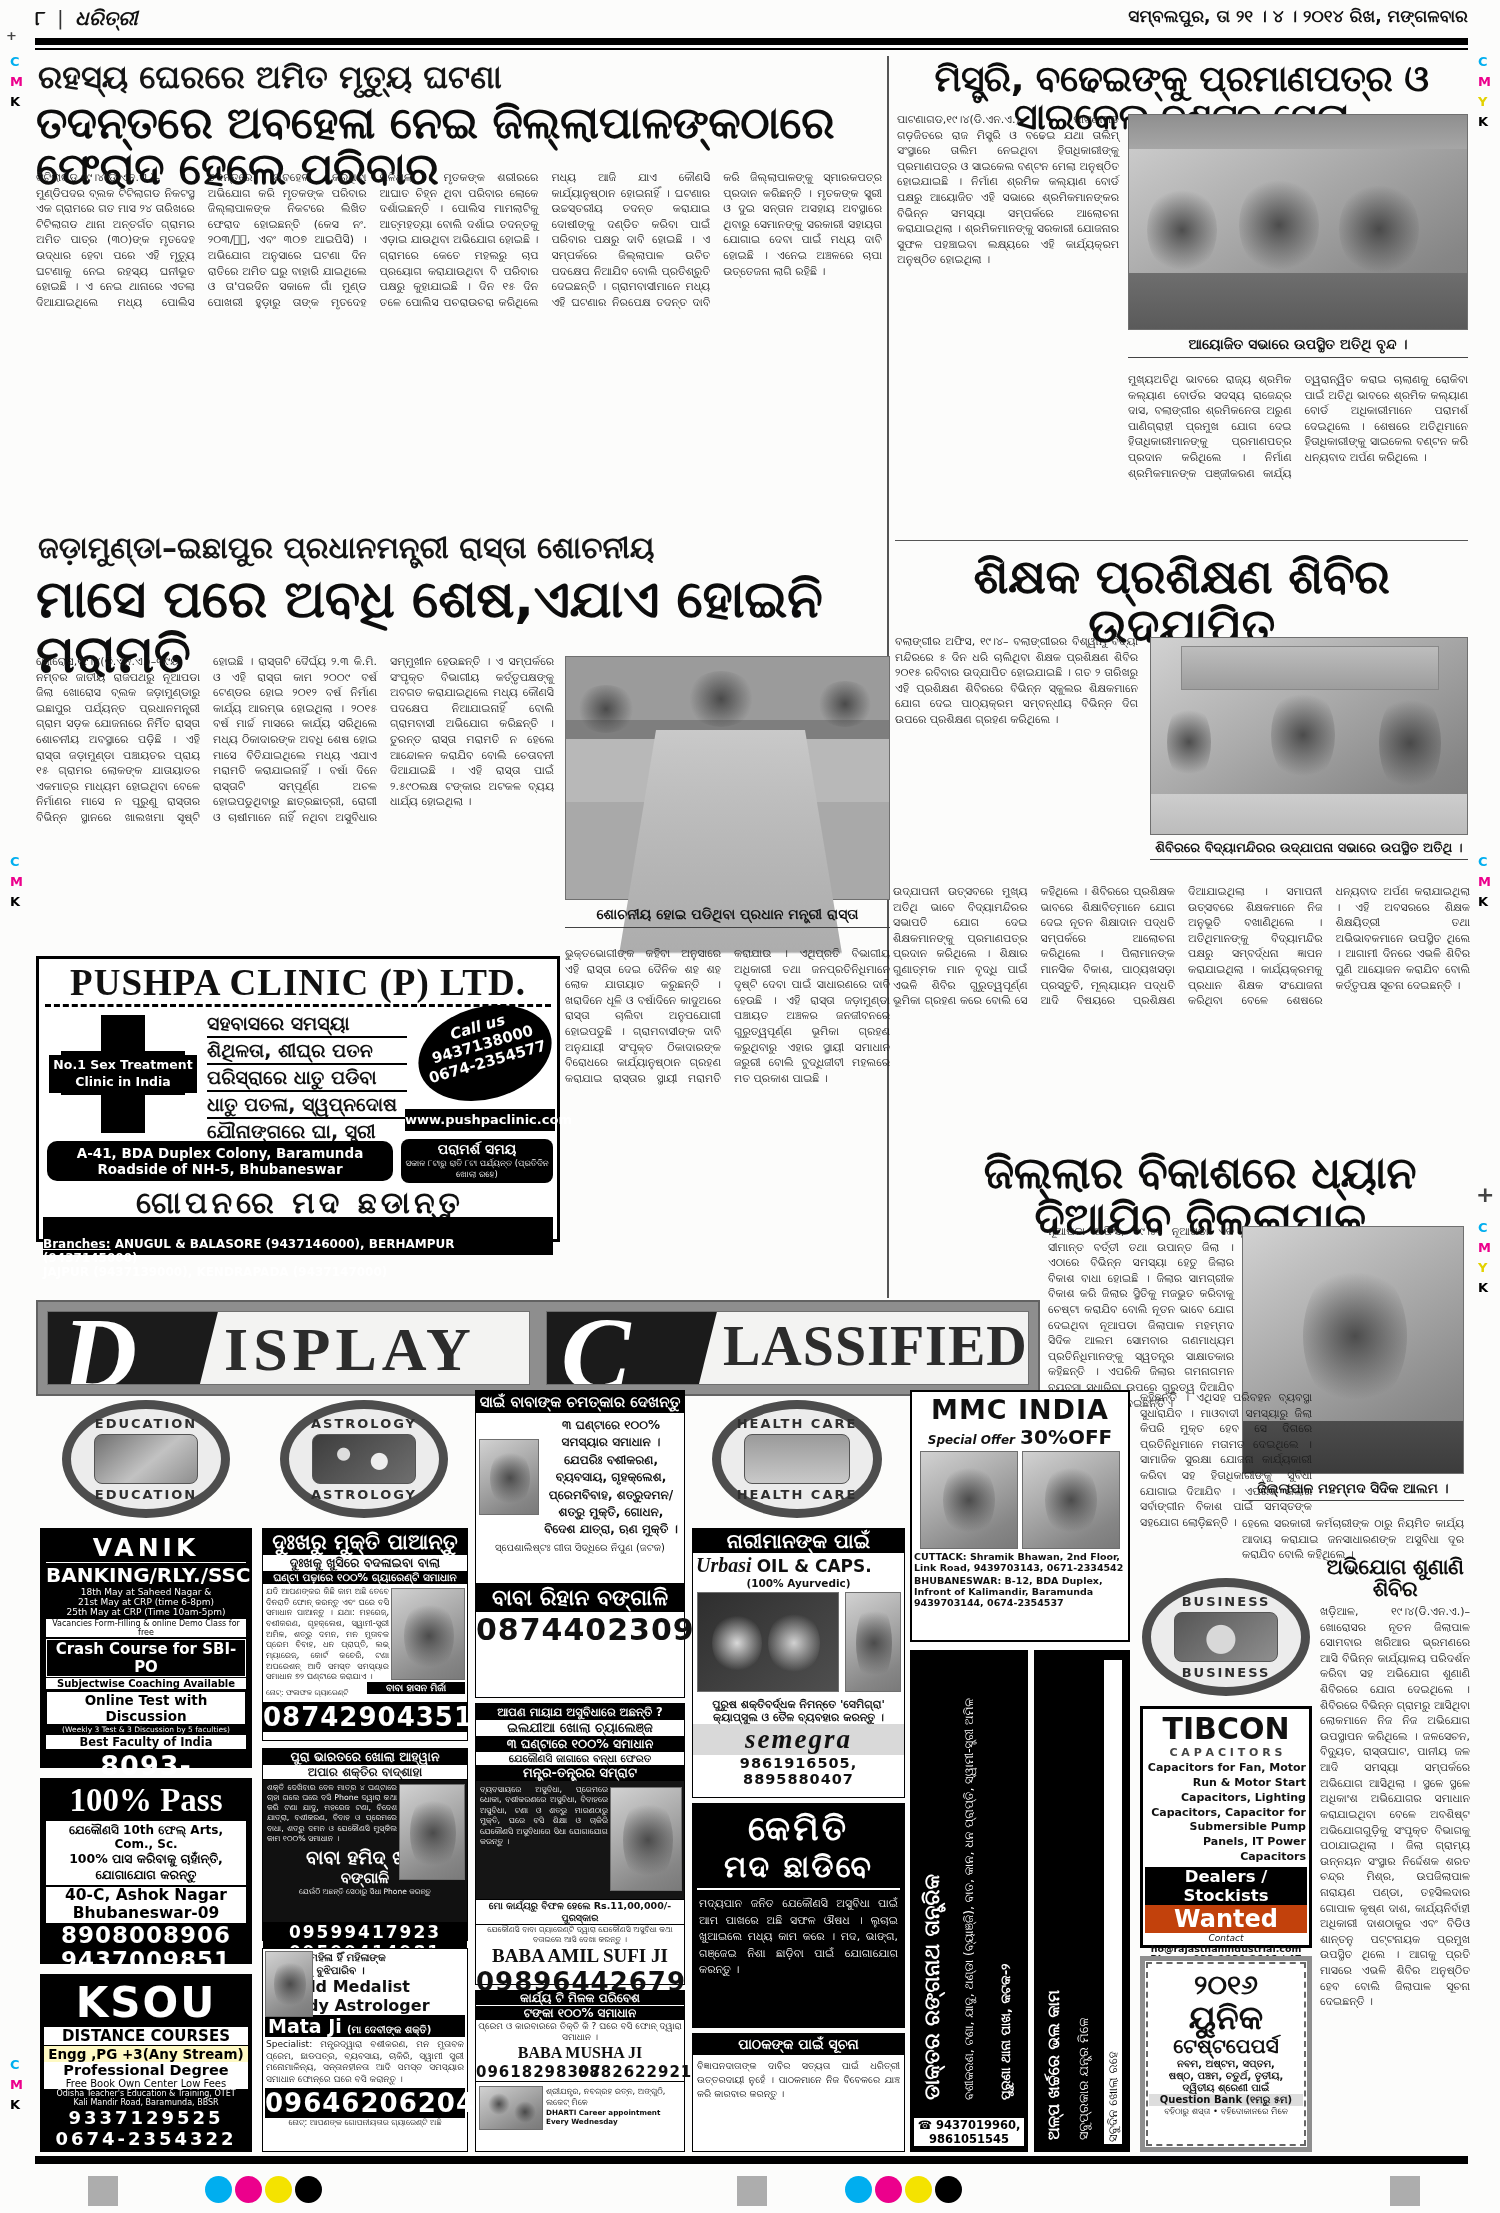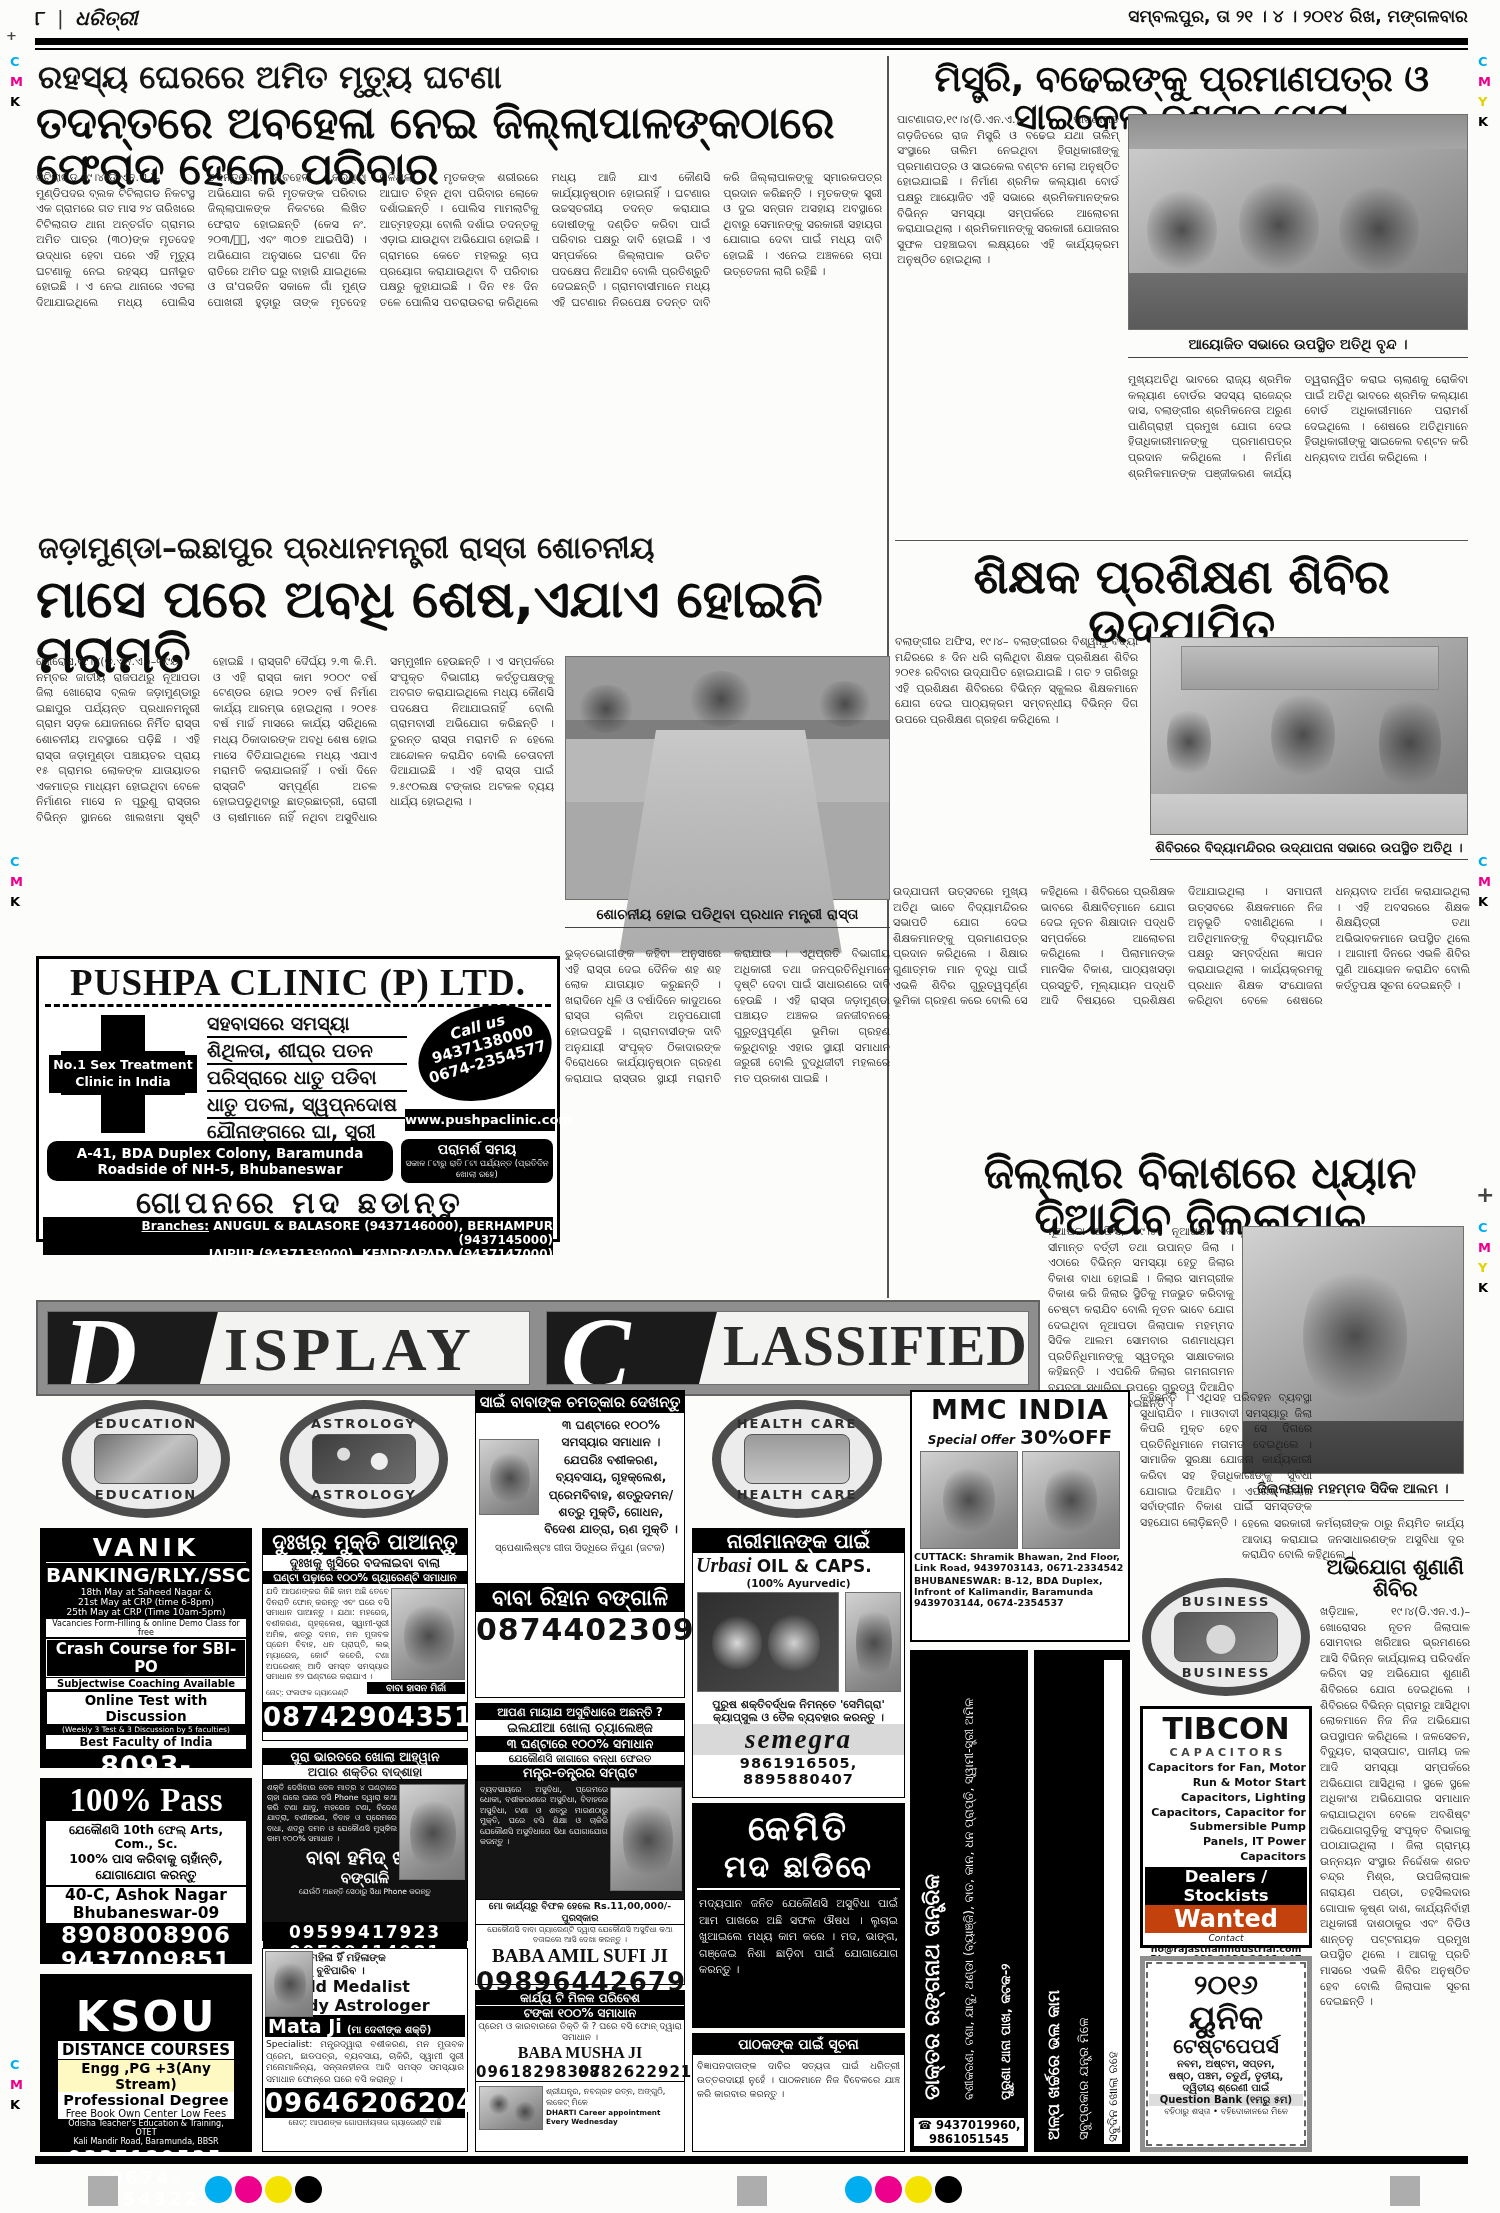--- a/index.html
+++ b/index.html
@@ -147,21 +147,21 @@
       <div style="font-size:15px;font-weight:800">9437138000</div>
       <div style="font-size:15px;font-weight:800">0674-2354577</div>
     </div>
     <div class="abs blk ctr" style="left:366px;top:150px;width:150px;height:22px;font-size:13px;font-weight:800;line-height:22px">www.pushpaclinic.com</div>
     <div class="abs blk" style="left:8px;top:182px;width:346px;height:40px;border-radius:10px;font-size:13.5px;font-weight:800;text-align:center;padding:4px 6px">A-41, BDA Duplex Colony, Baramunda Roadside of NH-5, Bhubaneswar</div>
     <div class="abs blk ctr" style="left:362px;top:180px;width:152px;height:44px;border-radius:8px;padding:2px">
       <div style="font-size:14px;font-weight:800">ପରାମର୍ଶ ସମୟ</div>
       <div style="font-size:8.5px">ସକାଳ ୮ଟାରୁ ରାତି ୮ଟା ପର୍ଯ୍ୟନ୍ତ (ପ୍ରତିଦିନ ଖୋଲା ରହେ)</div>
     </div>
     <div class="strip" style="position:absolute;left:8px;top:226px;width:506px;font-size:30px;letter-spacing:4px;font-weight:900">ଗୋପନରେ ମଦ ଛଡାନ୍ତୁ</div>
-    <div class="abs blk" style="left:4px;top:258px;width:510px;height:38px;font-size:12px;font-weight:800;text-align:right;padding-top:2px">
+    <div class="abs blk" style="left:4px;top:258px;width:510px;height:38px;font-size:12px;font-weight:800;text-align:left;padding-top:20px">
       <span style="text-decoration:underline">Branches:</span>
       <span>ANUGUL &amp; BALASORE (9437146000), BERHAMPUR (9437145000)</span><br>
       <span>JAJPUR (9437139000), KENDRAPADA (9437147000)</span>
     </div>
   </div>
 
   <div class="abs hl ctr" style="left:930px;top:1150px;width:540px;font-size:44px">ଜିଲ୍ଲାର ବିକାଶରେ ଧ୍ୟାନ ଦିଆଯିବ ଜିଲ୍ଲାପାଳ</div>
   <div class="abs news" style="left:1048px;top:1224px;width:186px;height:344px">ନୂଆପଡା ଅଫିସ, ୧୯।୫– ନୂଆପଡା ଏକ ସୀମାନ୍ତ ବର୍ତ୍ତୀ ତଥା ଉପାନ୍ତ ଜିଲା । ଏଠାରେ ବିଭିନ୍ନ ସମସ୍ୟା ହେତୁ ଜିଲାର ବିକାଶ ବାଧା ହୋଇଛି । ଜିଲାର ସାମଗ୍ରୀକ ବିକାଶ କରି ଜିଲାର ସ୍ଥିତିକୁ ମଜଭୁତ କରିବାକୁ ଚେଷ୍ଟା କରାଯିବ ବୋଲି ନୂତନ ଭାବେ ଯୋଗ ଦେଇଥିବା ନୂଆପଡା ଜିଲାପାଳ ମହମ୍ମଦ ସିଦିକ ଆଲମ ସୋମବାର ଗଣମାଧ୍ୟମ ପ୍ରତିନିଧିମାନଙ୍କୁ ସ୍ୱତନ୍ତ୍ର ସାକ୍ଷାତକାର କହିଛନ୍ତି । ଏପରିକି ଜିଲାର ଗମନାଗମନ ବ୍ୟବସ୍ଥା ସୁଧାରିବା ଉପରେ ଗୁରୁତ୍ୱ ଦିଆଯିବ ବୋଲି ସେ ସୂଚନା ଦେଇଛନ୍ତି ।</div>
   <div class="abs photo" style="left:1242px;top:1226px;width:222px;height:248px">
     <div class="blob" style="left:60px;top:34px;width:104px;height:150px"></div>
@@ -214,21 +214,21 @@
       <div style="font-size:12.5px;font-weight:700">ଯୋଗାଯୋଗ କରନ୍ତୁ</div>
     </div>
     <div style="background:#fff;color:#000;margin:0 2px;font-size:15.5px;font-weight:700;line-height:1.15">
       <span>40-C, Ashok Nagar</span><br>
       <span>Bhubaneswar-09</span>
     </div>
     <div class="phone-big" style="font-size:23px;line-height:1.1">8908008906</div>
     <div class="phone-big" style="font-size:23px;line-height:1.1">9437009851</div>
   </div>
 
-  <div class="abs blk ctr" style="left:40px;top:1974px;width:212px;height:178px;border:2px solid #000;padding:16px">
+  <div class="abs blk ctr" style="left:40px;top:1974px;width:212px;height:178px;border:2px solid #000;padding:2px">
     <div style="font-size:42px;font-weight:900;letter-spacing:2px">KSOU</div>
     <div style="background:#fff;color:#000;font-size:15px;font-weight:900;border-bottom:1px solid #000">DISTANCE COURSES</div>
     <div style="background:#fef9c3;color:#000;font-size:13.5px;font-weight:700">Engg ,PG +3(Any Stream)</div>
     <div style="background:#fff;color:#000;font-size:14.5px;font-weight:700">Professional Degree</div>
     <div style="background:#fff;color:#000;font-size:10px">Free Book Own Center Low Fees</div>
     <div style="font-size:8px">Odisha Teacher's Education &amp; Training, OTET</div>
     <div style="font-size:8px">Kali Mandir Road, Baramunda, BBSR</div>
     <div class="phone-big" style="font-size:18px;letter-spacing:3px">9337129525</div>
     <div class="phone-big" style="font-size:18px;letter-spacing:3px">0674-2354322</div>
   </div>

